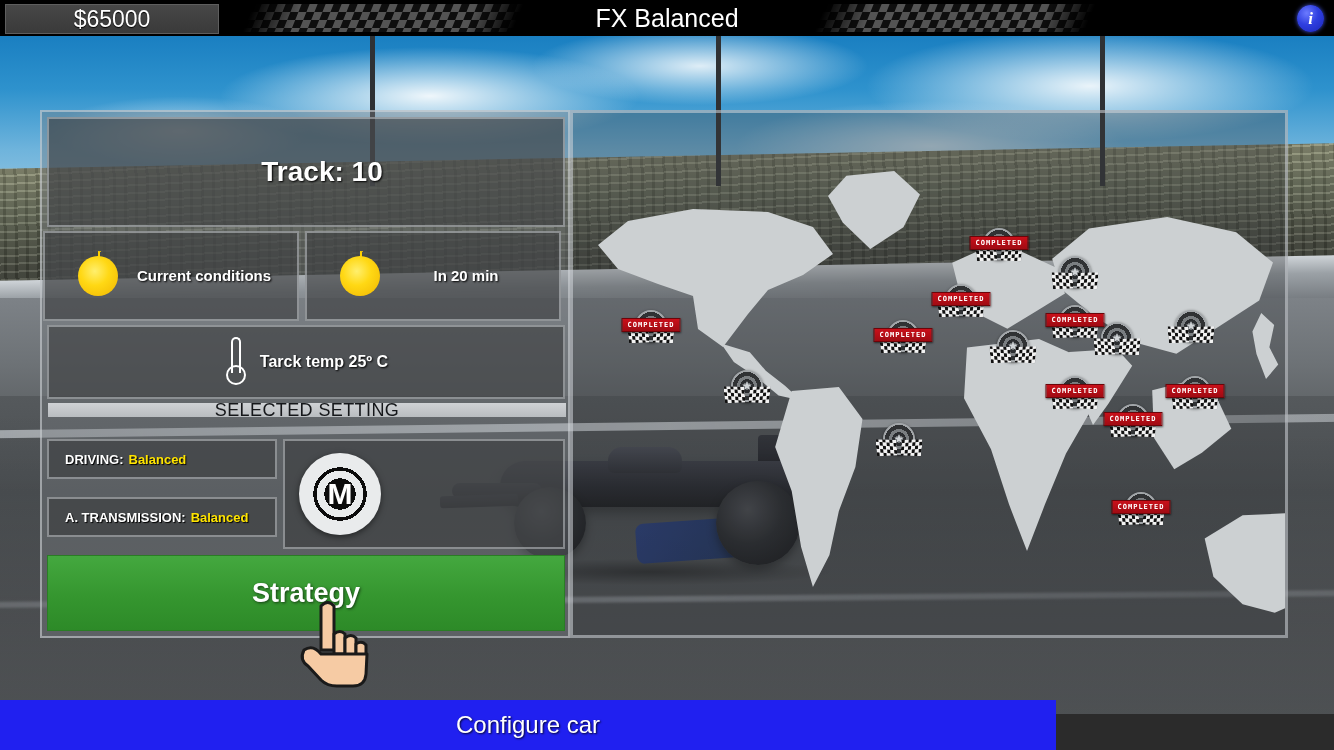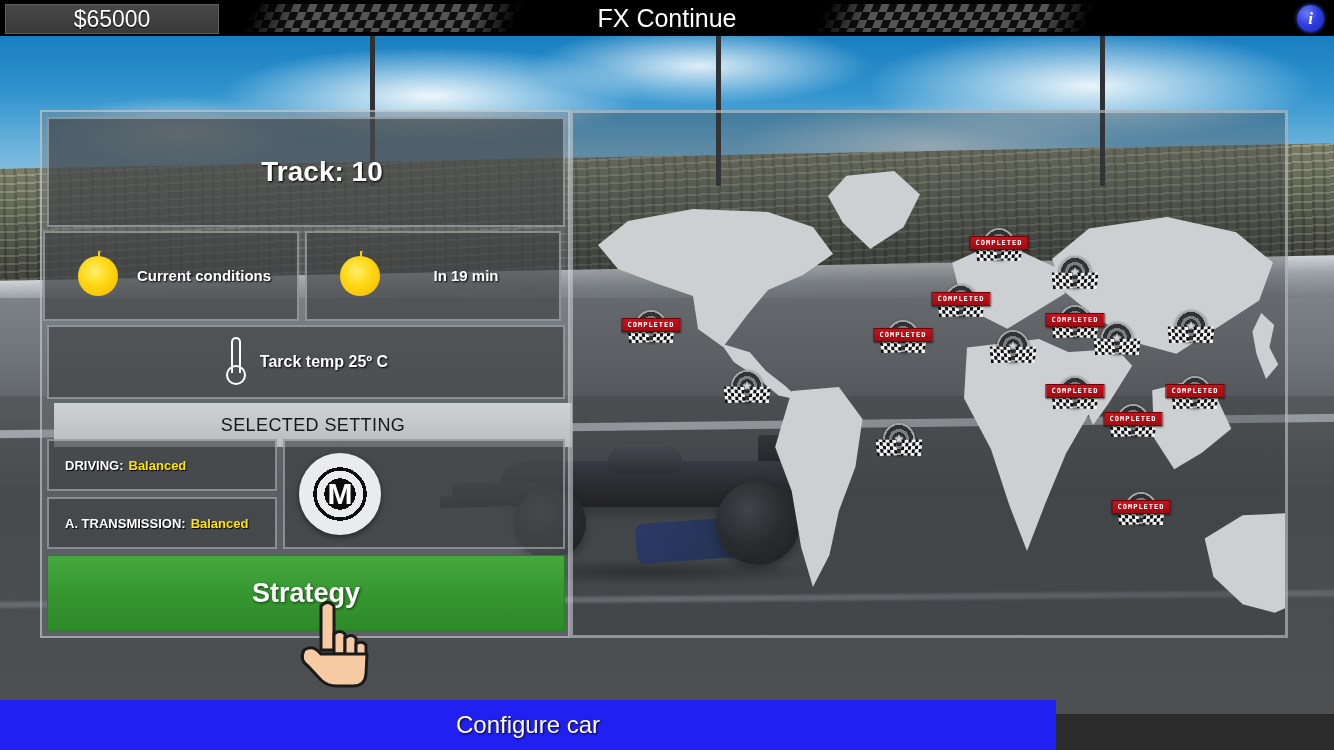--- a/index.html
+++ b/index.html
@@ -115,27 +115,27 @@
 
   .temp-card{position:absolute;left:5px;top:213px;width:518px;height:74px;
     display:flex;align-items:center;justify-content:center;gap:12px;}
   .thermo{width:24px;height:50px;position:relative;flex:0 0 auto;}
   .thermo .stem{position:absolute;left:7px;top:0;width:10px;height:36px;border:2px solid #fff;
     border-bottom:none;border-radius:6px 6px 0 0;box-sizing:border-box;}
   .thermo .bulb{position:absolute;left:2px;top:28px;width:20px;height:20px;border:2px solid #fff;
     border-radius:50%;box-sizing:border-box;background:transparent;}
   .temp-card .t{color:#fff;font-size:16px;font-weight:bold;text-shadow:1px 1px 2px #000;}
 
-  .selbar{position:absolute;left:12px;top:291px;width:518px;height:44px;
+  .selbar{position:absolute;left:6px;top:291px;width:518px;height:14px;
     background:linear-gradient(180deg,#cfd2d5,#b9bdc0);
     display:flex;align-items:center;justify-content:center;
     color:#15171a;font-size:18px;letter-spacing:.4px;}
 
   .setting-left{position:absolute;left:5px;top:327px;width:230px;height:110px;}
-  .srow{position:absolute;left:0;width:230px;height:52px;display:flex;align-items:center;padding-left:16px;
+  .srow{position:absolute;left:0;width:230px;height:40px;display:flex;align-items:center;padding-left:16px;
     box-sizing:border-box;}
   .srow.r1{top:0;}
   .srow.r2{top:58px;}
   .srow .k{color:#fff;font-size:13px;font-weight:bold;text-shadow:1px 1px 1px #000;}
   .srow .v{color:#ffe400;font-size:13px;font-weight:bold;margin-left:5px;text-shadow:1px 1px 1px #000;}
 
   .tyre-card{position:absolute;left:241px;top:327px;width:282px;height:110px;
     display:flex;align-items:center;}
   .tyre-icon{width:82px;height:82px;margin-left:14px;border-radius:50%;flex:0 0 auto;
     background:radial-gradient(circle at 50% 50%, #0c0c0c 0 27%, #e9ebec 27% 40%, #0c0c0c 40% 46%, #e9ebec 46% 78%, #121212 78% 100%);
@@ -220,21 +220,21 @@
     </div>
     <div class="bg-veil"></div>
   </div>
 
   <div class="topbar">
     <div class="checkers c1"></div>
     <div class="checkers c2"></div>
     <div class="money">
       <span>$65000</span>
     </div>
-    <div class="apptitle">FX Continue</div>
+    <div class="apptitle">FX Balanced</div>
     <div class="infobtn">
       <span>i</span>
     </div>
   </div>
 
   <div class="leftpanel">
 
     <div class="card track-card">
       <div class="t">Track: 10</div>
     </div>
@@ -245,21 +245,21 @@
           <div class="rays"></div>
           <div class="disc"></div>
         </div>
         <div class="wtext">Current conditions</div>
       </div>
       <div class="card wcard w2">
         <div class="sun">
           <div class="rays"></div>
           <div class="disc"></div>
         </div>
-        <div class="wtext">In 19 min</div>
+        <div class="wtext">In 20 min</div>
       </div>
     </div>
 
     <div class="card temp-card">
       <div class="thermo">
         <div class="stem"></div>
         <div class="bulb"></div>
       </div>
       <div class="t">Tarck temp 25º C</div>
     </div>

